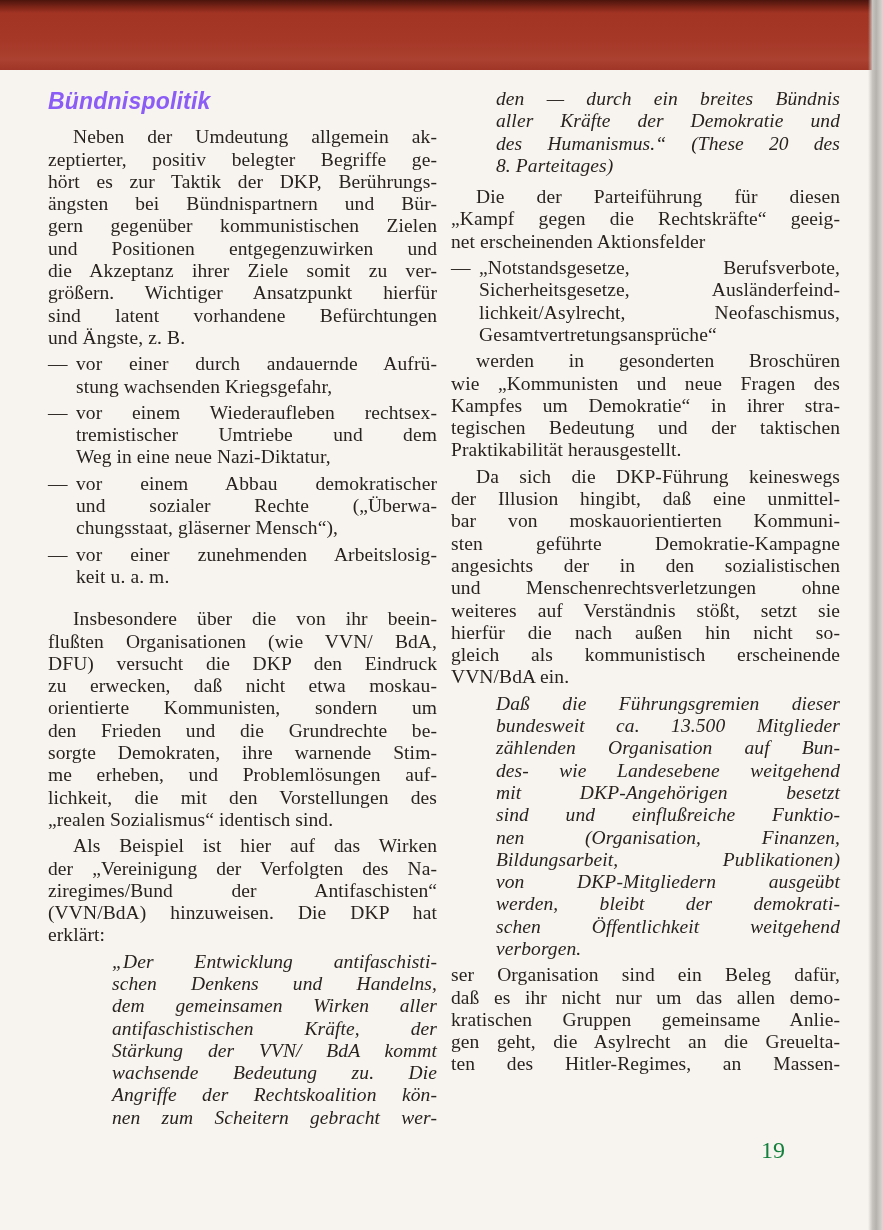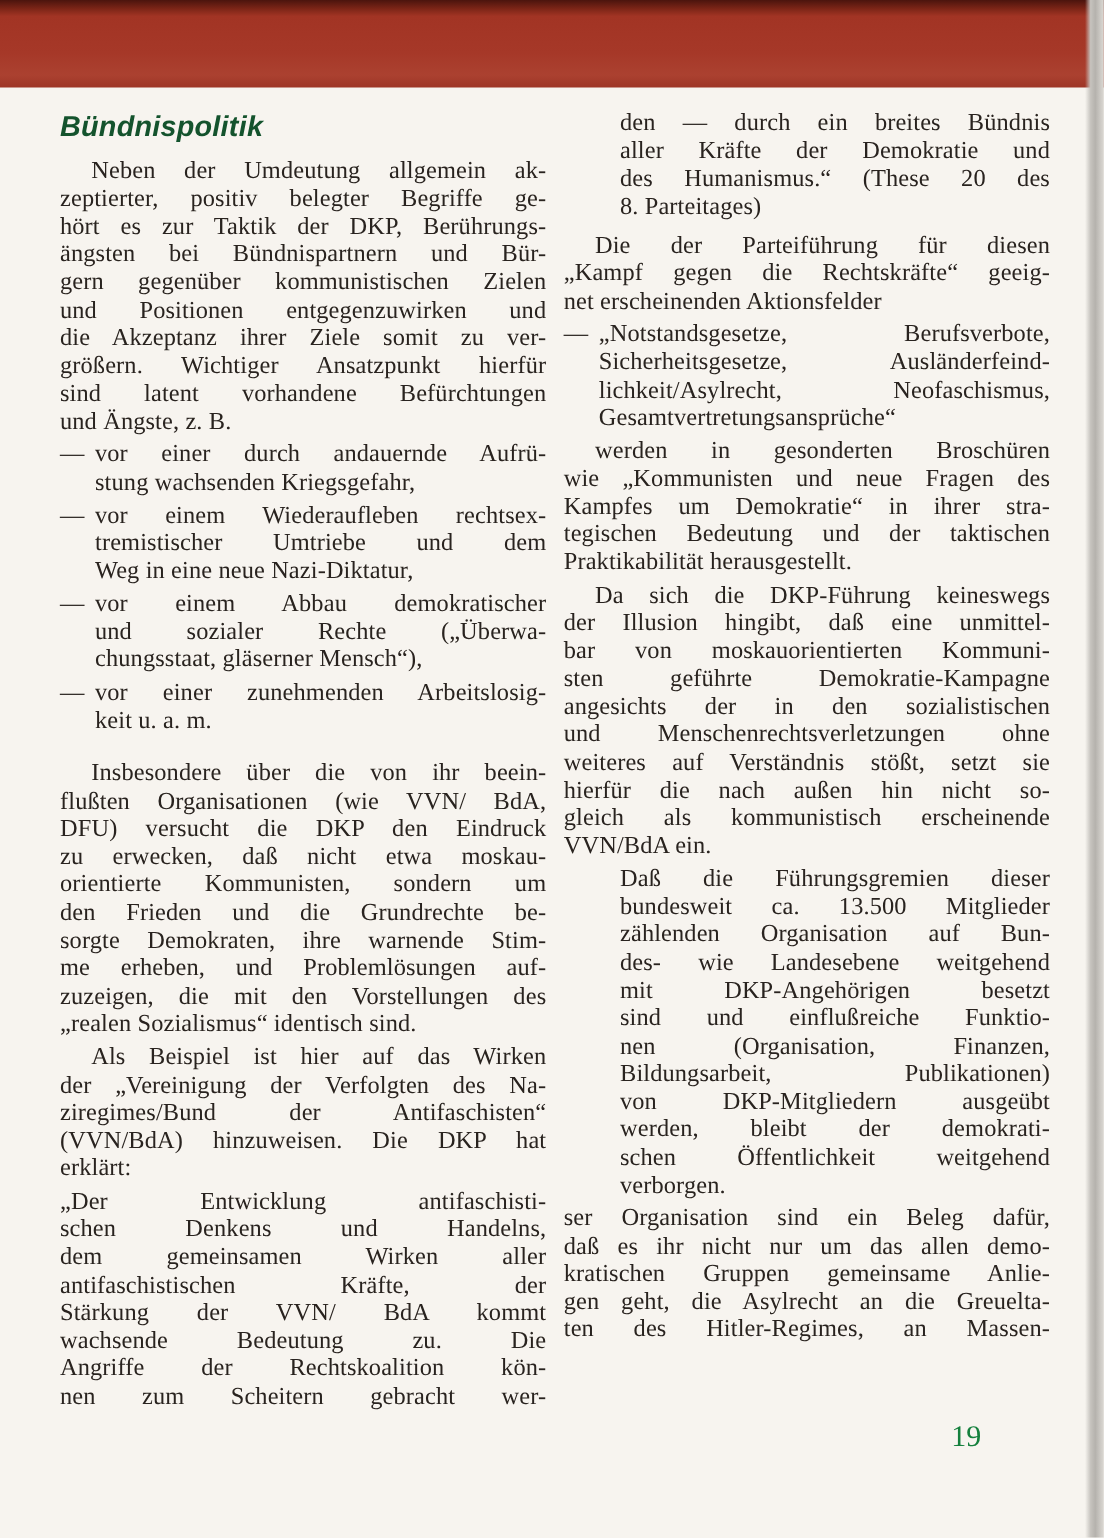--- a/index.html
+++ b/index.html
@@ -21,30 +21,30 @@
   .col{
     position:absolute;top:88px;
     font-size:19.5px;line-height:22.3px;
     letter-spacing:.1px;
   }
   .col-left{left:48px;width:389px}
   .col-right{left:451px;width:389px}
   .heading{
     font-family:"Liberation Sans",sans-serif;
     font-style:italic;font-weight:700;font-size:23px;
-    color:#14532d;margin:2px 0 14px 0;letter-spacing:.2px;
+    color:#8b5cf6;margin:2px 0 14px 0;letter-spacing:.2px;
   }
   .block{margin:0 0 4px 0}
   .col-left .block:nth-child(6){margin-top:20px}
   .col-right .block:nth-child(2){margin-top:9px}
   .line{text-align:justify;text-align-last:justify;min-height:22.3px}
   .line.endline{text-align:right;text-align-last:left}
   .line.indent{text-indent:25px}
-  .quote{}
-  .col-left .quote{}
+  .quote{font-style:italic}
+  .col-left .quote{margin-left:64px}
   .col-right .quote{margin-left:45px}
   .li{position:relative;padding-left:28px}
   .li .dash{position:absolute;left:0;top:0;font-style:normal}
   .page-number{
     position:absolute;left:761px;top:1137px;
     font-size:24px;color:#15803d;
   }
 </style>
 </head>
 <body>
@@ -99,21 +99,21 @@
       </div>
       <div class="block para">
         <div class="line indent">Insbesondere über die von ihr beein-</div>
         <div class="line">flußten Organisationen (wie VVN/ BdA,</div>
         <div class="line">DFU) versucht die DKP den Eindruck</div>
         <div class="line">zu erwecken, daß nicht etwa moskau-</div>
         <div class="line">orientierte Kommunisten, sondern um</div>
         <div class="line">den Frieden und die Grundrechte be-</div>
         <div class="line">sorgte Demokraten, ihre warnende Stim-</div>
         <div class="line">me erheben, und Problemlösungen auf-</div>
-        <div class="line">zuzeigen, die mit den Vorstellungen des</div>
+        <div class="line">lichkeit, die mit den Vorstellungen des</div>
         <div class="line endline">„realen Sozialismus“ identisch sind.</div>
       </div>
       <div class="block para">
         <div class="line indent">Als Beispiel ist hier auf das Wirken</div>
         <div class="line">der „Vereinigung der Verfolgten des Na-</div>
         <div class="line">ziregimes/Bund der Antifaschisten“</div>
         <div class="line">(VVN/BdA) hinzuweisen. Die DKP hat</div>
         <div class="line endline">erklärt:</div>
       </div>
       <div class="block quote">

